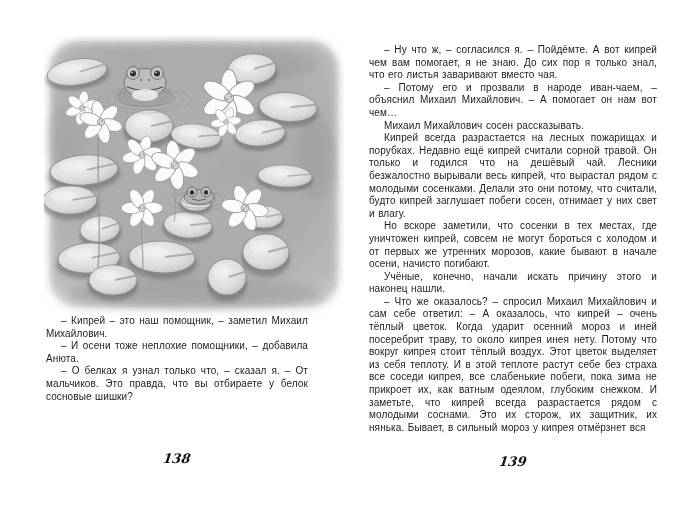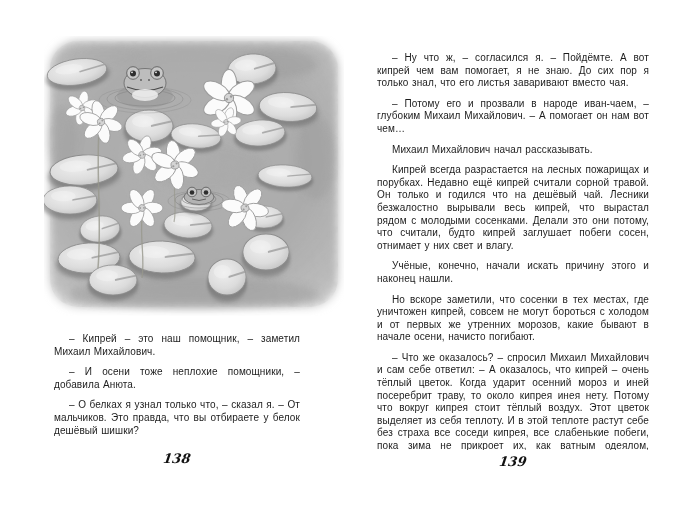--- a/index.html
+++ b/index.html
@@ -1,23 +1,23 @@
 <!DOCTYPE html>
 <html lang="ru"><head>
 <meta charset="utf-8">
 <style>
   html,body{margin:0;padding:0;background:#ffffff;}
   .spread{position:relative;width:674px;height:506px;background:#ffffff;overflow:hidden;
           font-family:"Liberation Sans",sans-serif;color:#1c1c1c;}
   .illustration{position:absolute;left:44px;top:36px;width:300px;height:280px;}
   .illustration svg{display:block;width:100%;height:100%;}
   .page-text{position:absolute;}
-  .left-text{left:46px;top:325px;width:262px;height:130px;overflow:hidden;}
+  .left-text{left:46px;top:315px;width:262px;height:130px;overflow:hidden;}
   .right-text{left:369px;top:44px;width:288px;height:406px;overflow:hidden;}
-  p.para{margin:8px;font-size:10px;line-height:12.6px;text-align:justify;text-indent:15px;
+  p.para{margin:0;font-size:10px;line-height:12.6px;text-align:justify;text-indent:15px;
          letter-spacing:0.1px;word-spacing:0.6px;}
   .folio{position:absolute;font-family:"DejaVu Serif",serif;font-style:italic;font-weight:600;
          font-size:13px;text-align:center;transform:skewX(-8deg);color:#111;}
   .folio-left{left:46px;width:262px;top:451px;}
   .folio-right{left:369px;width:288px;top:454px;}
 </style>
 </head>
 <body>
 
 <div class="spread">
@@ -151,29 +151,29 @@
         <use href="#flower6" transform="translate(131,129) scale(1.3) rotate(-8)"></use>
         <use href="#flower6" transform="translate(98,172) scale(1.1) rotate(30)"></use>
         <use href="#flower6" transform="translate(201,172) scale(1.25) rotate(-20)"></use>
       </g>
     </svg>
   </div>
 
   <div class="page-text left-text">
     <p class="para">– Кипрей – это наш помощник, – заметил Михаил Михайлович.</p>
     <p class="para">– И осени тоже неплохие помощники, – добавила Анюта.</p>
-    <p class="para">– О белках я узнал только что, – сказал я. – От мальчиков. Это правда, что вы отбираете у белок дешёвый шишки?</p>
+    <p class="para">– О белках я узнал только что, – сказал я. – От мальчиков. Это правда, что вы отбираете у белок сосновые шишки?</p>
   </div>
 
   <div class="page-text right-text">
     <p class="para">– Ну что ж, – согласился я. – Пойдёмте. А вот кипрей чем вам помогает, я не знаю. До сих пор я только знал, что его листья заваривают вместо чая.</p>
-    <p class="para">– Потому его и прозвали в народе иван-чаем, – глубоким Михаил Михайлович. – А помогает он нам вот чем…</p>
-    <p class="para">Михаил Михайлович начал рассказывать.</p>
+    <p class="para">– Потому его и прозвали в народе иван-чаем, – объяснил Михаил Михайлович. – А помогает он нам вот чем…</p>
+    <p class="para">Михаил Михайлович сосен рассказывать.</p>
     <p class="para">Кипрей всегда разрастается на лесных пожарищах и порубках. Недавно ещё кипрей считали сорной травой. Он только и годился что на дешёвый чай. Лесники безжалостно вырывали весь кипрей, что вырастал рядом с молодыми сосенками. Делали это они потому, что считали, будто кипрей заглушает побеги сосен, отнимает у них свет и влагу.</p>
+    <p class="para">Но вскоре заметили, что сосенки в тех местах, где уничтожен кипрей, совсем не могут бороться с холодом и от первых же утренних морозов, какие бывают в начале осени, начисто погибают.</p>
     <p class="para">Учёные, конечно, начали искать причину этого и наконец нашли.</p>
-    <p class="para">Но вскоре заметили, что сосенки в тех местах, где уничтожен кипрей, совсем не могут бороться с холодом и от первых же утренних морозов, какие бывают в начале осени, начисто погибают.</p>
     <p class="para">– Что же оказалось? – спросил Михаил Михайлович и сам себе ответил: – А оказалось, что кипрей – очень тёплый цветок. Когда ударит осенний мороз и иней посеребрит траву, то около кипрея инея нету. Потому что вокруг кипрея стоит тёплый воздух. Этот цветок выделяет из себя теплоту. И в этой теплоте растут себе без страха все соседи кипрея, все слабенькие побеги, пока зима не прикроет их, как ватным одеялом, глубоким снежком. И заметьте, что кипрей всегда разрастается рядом с молодыми соснами. Это их сторож, их защитник, их нянька. Бывает, в сильный мороз у кипрея отмёрзнет вся</p>
   </div>
 
   <div class="folio folio-left">138</div>
   <div class="folio folio-right">139</div>
 
 </div>
 
 </body></html>

